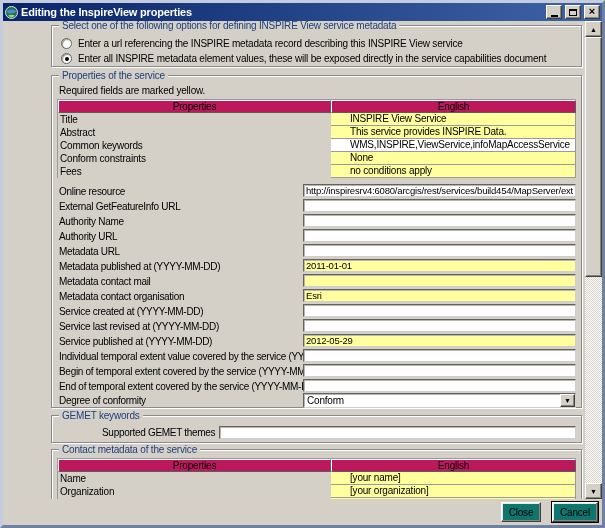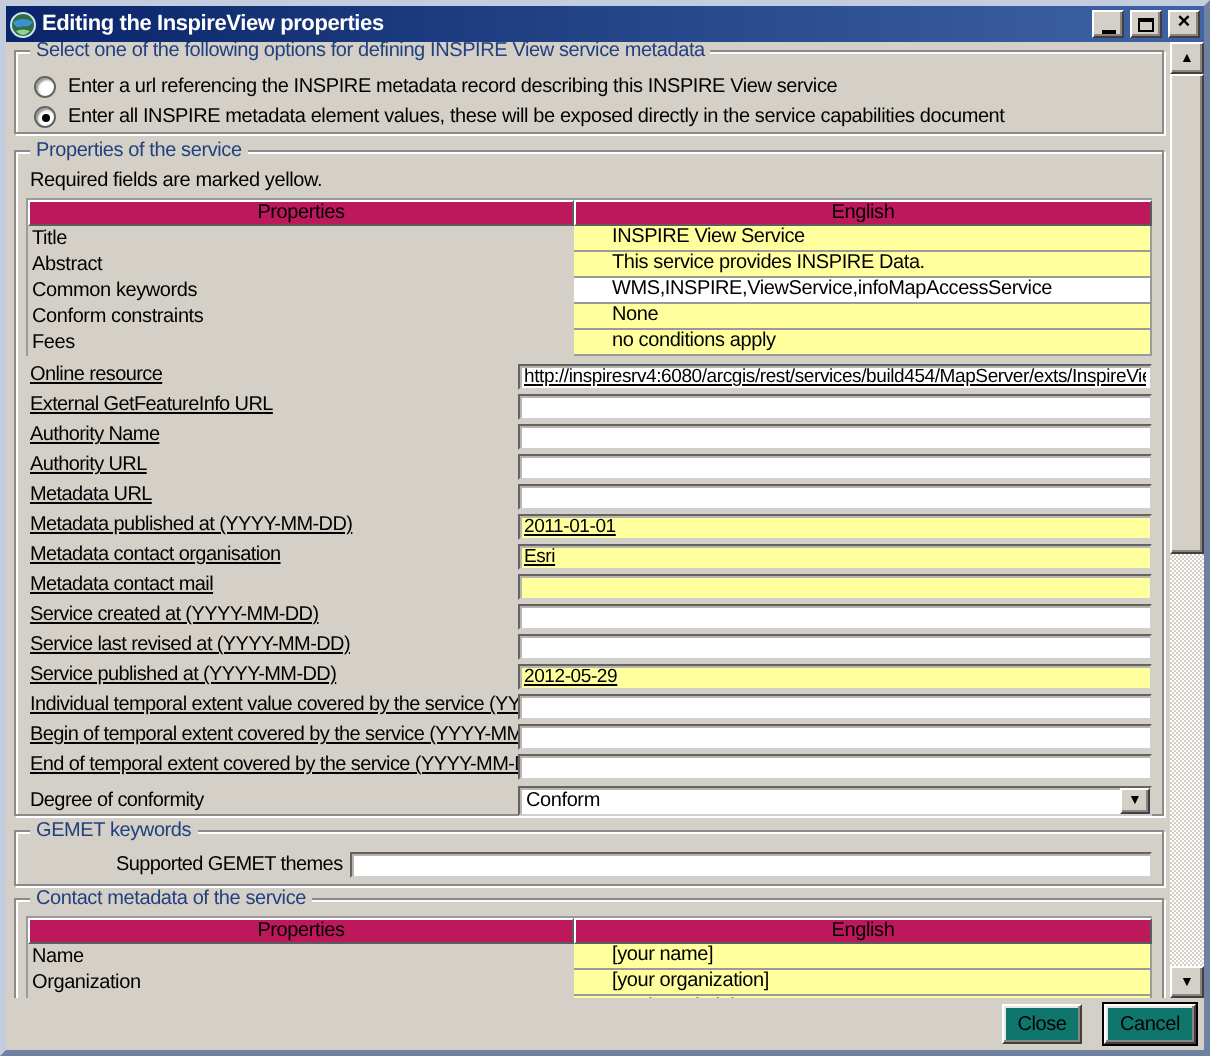--- a/index.html
+++ b/index.html
@@ -29,21 +29,21 @@
     box-shadow:inset -1px -1px 0 #8a867e;
     display:flex; align-items:center; justify-content:center;
     color:#000; font-size:9px; line-height:1; cursor:default;
   }
   .glyph-min{ width:7px; height:2px; background:#000; margin-top:7px; }
   .glyph-max{ width:8px; height:7px; border:1px solid #000; border-top-width:2px; }
   .glyph-close{ font-size:11px; font-weight:bold; margin-top:-1px; }
 
   
   .client{ height:504px; display:flex; flex-direction:column; }
-  .viewport{ height:478px; display:flex; overflow:hidden; }
+  .viewport{ height:478px; display:flex; overflow:hidden;margin-left:44px; }
   .content{ flex:1; padding:0 3px 0 4px; overflow:hidden; }
 
   
   .vscroll{ width:17px; flex:0 0 17px; position:relative;
     background-color:#d4d0c8;
     background-image:
       linear-gradient(45deg,#fff 25%,transparent 25%,transparent 75%,#fff 75%),
       linear-gradient(45deg,#fff 25%,transparent 25%,transparent 75%,#fff 75%);
     background-size:2px 2px; background-position:0 0,1px 1px;
   }
@@ -90,21 +90,21 @@
   .tr{ display:flex; height:13px; }
   .td-label{ width:273px; flex:0 0 273px; font-size:10px; line-height:13px;
     padding-left:2px; letter-spacing:-0.2px; white-space:nowrap; overflow:hidden; }
   .td-value{ flex:1; font-size:10px; line-height:12px; padding-left:19px;
     border:1px solid #9a9a9a; border-top:none; border-left:none;
     letter-spacing:-0.2px; white-space:nowrap; overflow:hidden; background:#fff; }
   .req{ background:#ffff9e !important; }
 
   
   .frows{ margin-top:4px; }
-  .frow{ display:flex; align-items:flex-start; height:15px;text-decoration:underline; }
+  .frow{ display:flex; align-items:flex-end; height:15px; }
   .flabel{ width:246px; flex:0 0 246px; font-size:10px; letter-spacing:-0.3px;
     padding-left:2px; white-space:nowrap; overflow:hidden; }
   .fin{ flex:1; height:13px; background:#fff; font-family:"Liberation Sans",sans-serif;
     font-size:9.5px; letter-spacing:-0.2px; padding:0 2px;
     border:1px solid; border-color:#636363 #cfcfcf #cfcfcf #636363;
     box-shadow:inset 1px 1px 0 #b9b6ae; outline:none; color:#000; }
 
   
   .combo-row{ display:flex; align-items:center; height:16px; }
   .combo{ flex:1; height:15px; background:#fff; display:flex;
@@ -221,26 +221,26 @@
             </div>
             <div class="frow">
               <span class="flabel">Metadata URL</span>
               <input class="fin" value="" style="">
             </div>
             <div class="frow">
               <span class="flabel">Metadata published at (YYYY-MM-DD)</span>
               <input class="fin req" value="2011-01-01" style="">
             </div>
             <div class="frow">
+              <span class="flabel">Metadata contact mail</span>
+              <input class="fin req" value="" style="">
+            </div>
+            <div class="frow">
               <span class="flabel">Metadata contact organisation</span>
               <input class="fin req" value="Esri" style="">
-            </div>
-            <div class="frow">
-              <span class="flabel">Metadata contact mail</span>
-              <input class="fin req" value="" style="">
             </div>
             <div class="frow">
               <span class="flabel">Service created at (YYYY-MM-DD)</span>
               <input class="fin" value="" style="">
             </div>
             <div class="frow">
               <span class="flabel">Service last revised at (YYYY-MM-DD)</span>
               <input class="fin" value="" style="">
             </div>
             <div class="frow">

